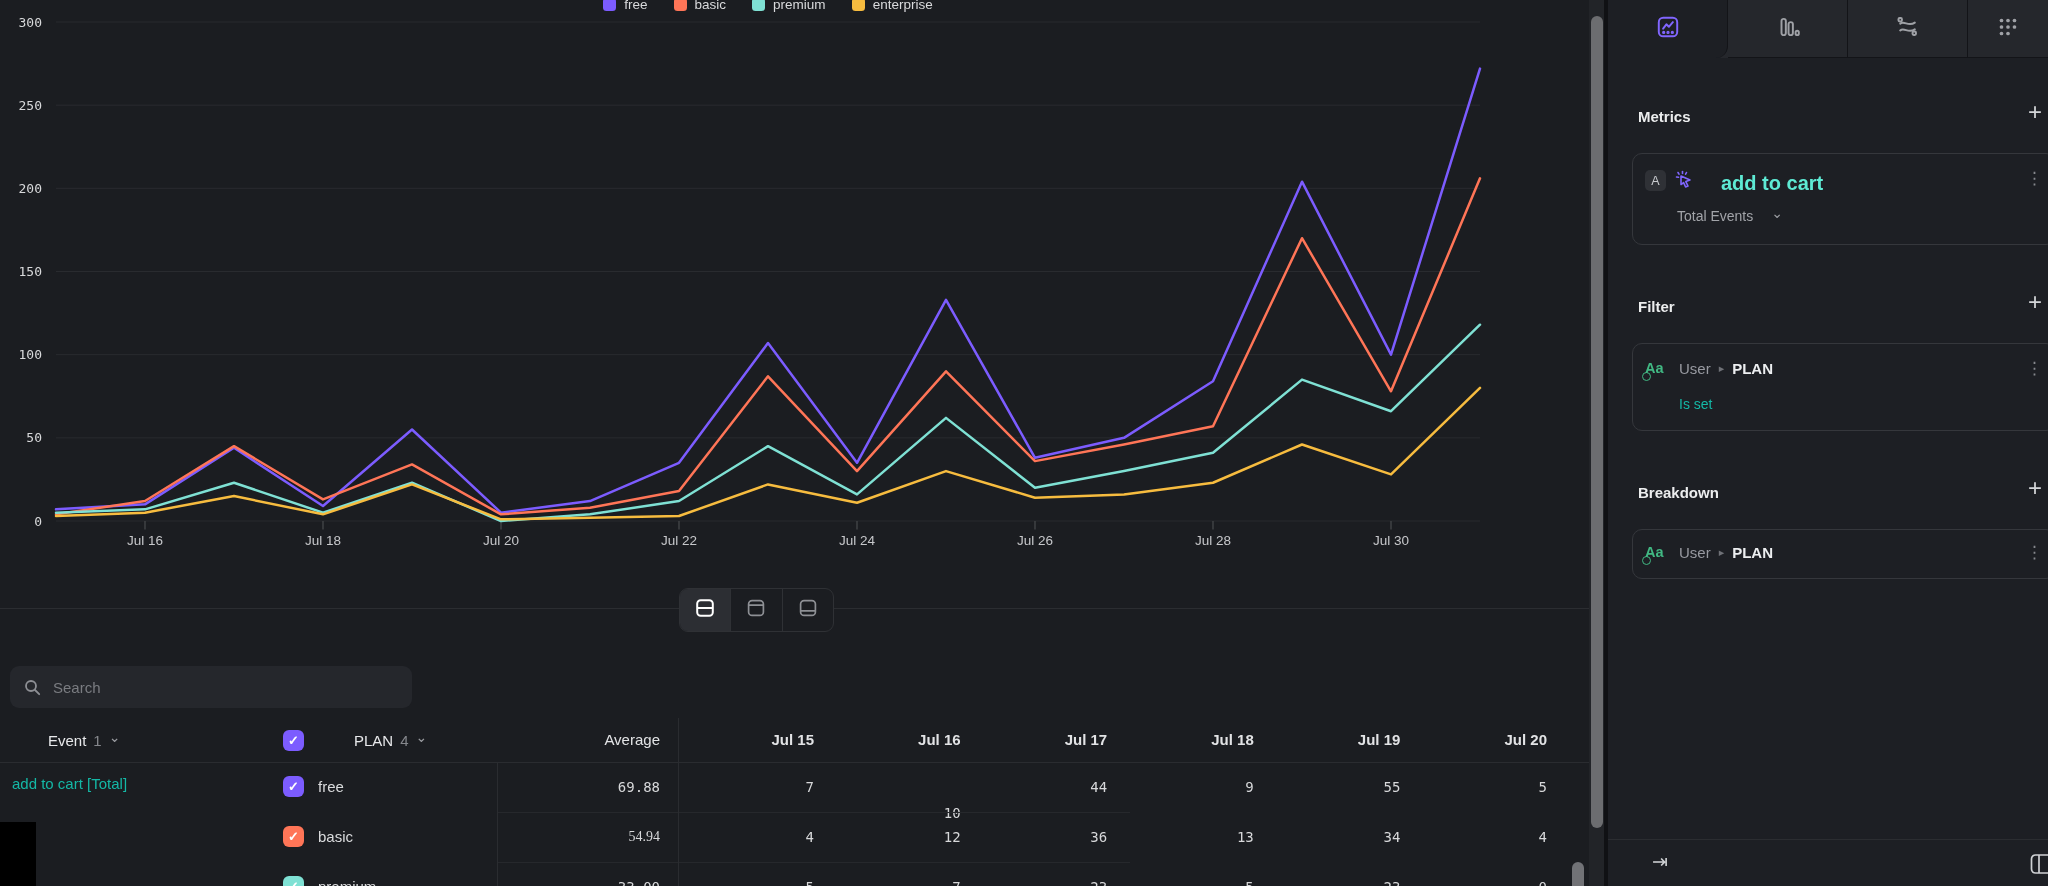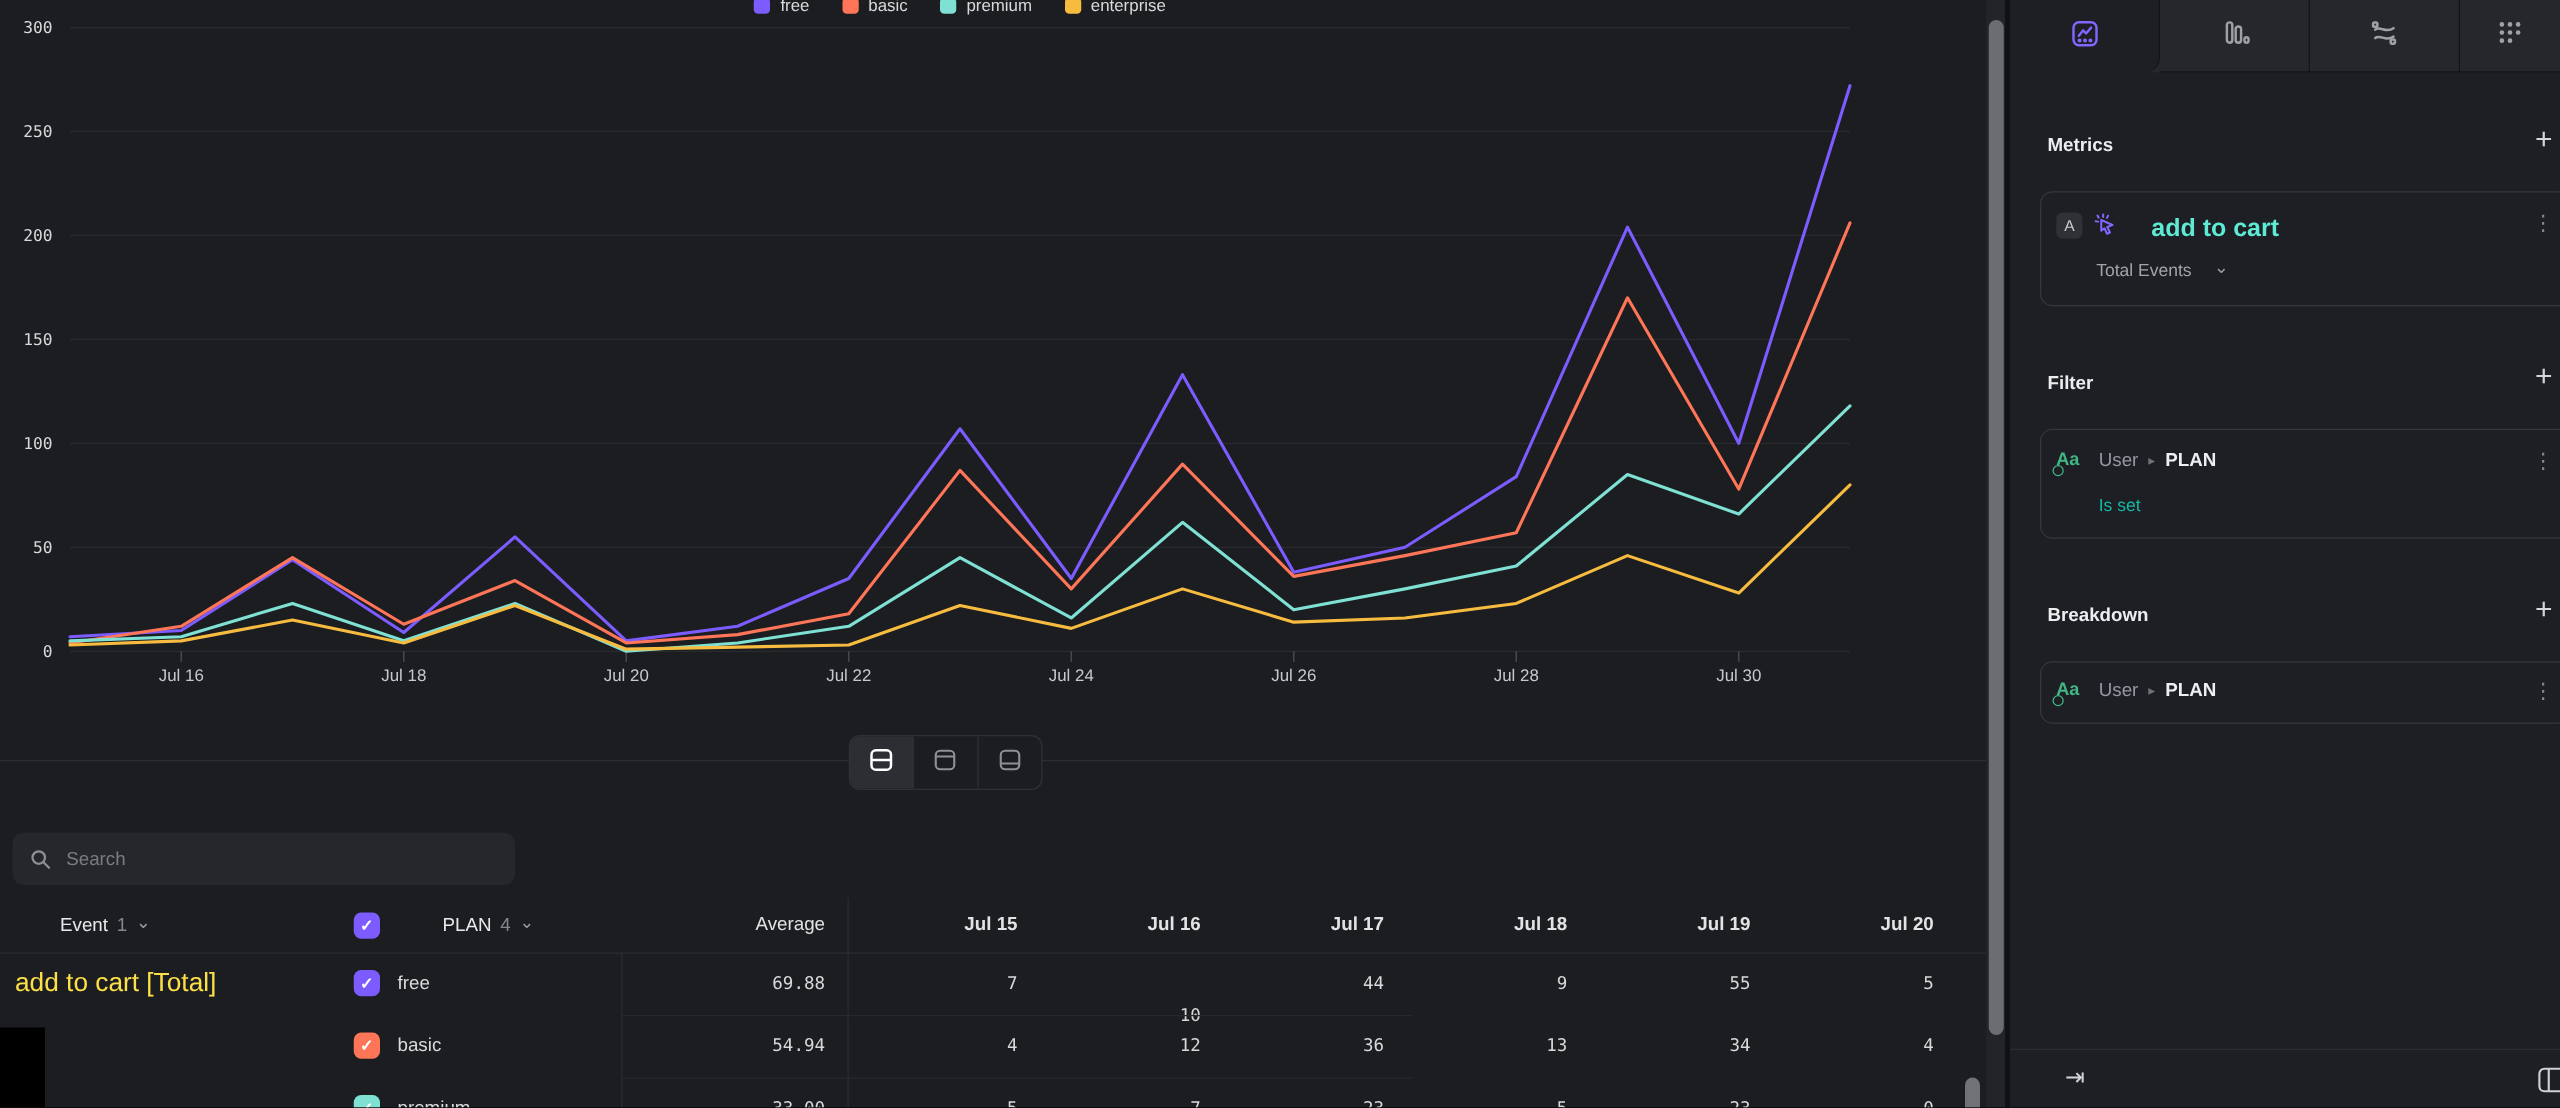--- a/index.html
+++ b/index.html
@@ -40,21 +40,21 @@
   .chev{color:#9a9ca1;font-size:14px;line-height:10px;position:relative;top:-3px;}
   .cbox{position:absolute;width:21px;height:21px;border-radius:6px;display:flex;align-items:center;justify-content:center;
         color:#fff;font-size:13px;font-weight:bold;}
   .avg-h{position:absolute;left:520px;top:0;width:140px;height:44px;line-height:44px;text-align:right;font-size:15px;color:#e2e3e5;}
   .date-h{position:absolute;top:0;height:44px;line-height:44px;text-align:right;font-size:15px;font-weight:bold;color:#e2e3e5;}
   .trow{position:absolute;left:0;width:1589px;height:50px;}
   .row-divider{position:absolute;left:497px;right:459px;height:1px;background:#26282c;}
   .trow .rlabel{position:absolute;left:318px;top:0;height:50px;line-height:50px;font-size:15px;color:#dadbdd;}
   .num{font-family:"DejaVu Sans Mono",monospace;font-size:14px;color:#d7d8da;}
   .cell{position:absolute;top:0;height:50px;line-height:50px;text-align:right;width:140px;}
-  .event-name{position:absolute;left:12px;top:775px;font-size:21px;color:#fde047;}
+  .event-name{position:absolute;left:12px;top:775px;font-size:15px;color:#14b8a6;}
   .vdiv{position:absolute;width:1px;background:#2a2c30;}
   .black-strip{position:absolute;left:0;top:822px;width:36px;height:64px;background:#000;}
   .table-scroll-thumb{position:absolute;left:1572px;top:862px;width:12px;height:30px;background:#717276;border-radius:6px;}
 
   
   .main-scrollbar{position:absolute;left:1589px;top:0;width:15px;height:886px;background:#222428;}
   .ms-thumb{position:absolute;left:1.5px;top:16px;width:12px;height:812px;background:#6c6d70;border-radius:6px;}
   .panel-border{position:absolute;left:1604px;top:0;width:4px;height:886px;background:#101114;}
 
   
@@ -223,21 +223,21 @@
           <div class="cell num" style="left: 1113.8px;">9</div>
           <div class="cell num" style="left: 1260.4px;">55</div>
           <div class="cell num" style="left: 1407px;">5</div>
         </div>
         <div class="row-divider" style="top: 812px;"></div>
         <div class="trow" style="top: 812px;">
           <div class="cbox" style="left: 283px; top: 14px; background: rgb(255, 117, 87);">
             <span>✓</span>
           </div>
           <div class="rlabel">basic</div>
-          <div class="cell num" style="left: 520px;">54.94</div>
+          <div class="cell num" style="left: 520px; font-family: Liberation Serif, serif;">54.94</div>
           <div class="cell num" style="left: 674px;">4</div>
           <div class="cell num" style="left: 820.6px;">12</div>
           <div class="cell num" style="left: 967.2px;">36</div>
           <div class="cell num" style="left: 1113.8px;">13</div>
           <div class="cell num" style="left: 1260.4px;">34</div>
           <div class="cell num" style="left: 1407px;">4</div>
         </div>
         <div class="row-divider" style="top: 862px;"></div>
         <div class="trow" style="top: 862px;">
           <div class="cbox" style="left: 283px; top: 14px; background: rgb(127, 225, 212);">

